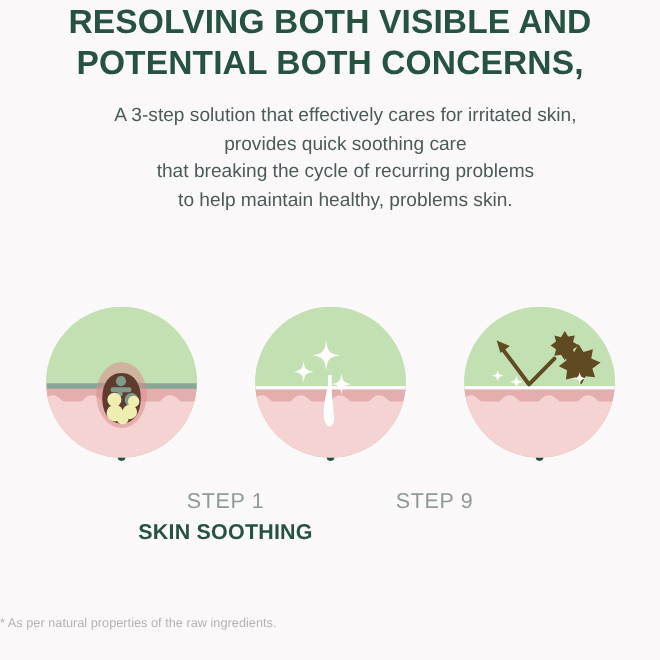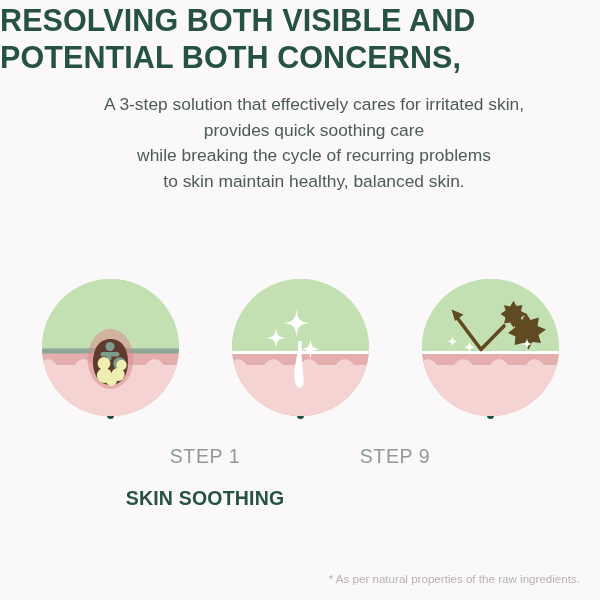--- a/index.html
+++ b/index.html
@@ -11,21 +11,21 @@
     height: 600px;
     background: #faf8f8;
     font-family: "Liberation Sans", sans-serif;
     overflow: hidden;
     position: relative;
   }
 
   
   .headline {
     padding-top: 2px;
-    text-align: left;
+    text-align: center;
   }
   .headline-line {
     color: #265341;
     font-weight: bold;
     font-size: 30.5px;
     line-height: 37px;
     letter-spacing: 0.1px;
     white-space: nowrap;
   }
 
@@ -158,49 +158,48 @@
     font-size: 19.5px;
     letter-spacing: 0.6px;
     line-height: 26px;
   }
   .step-title {
     color: #265341;
     font-weight: bold;
     font-size: 19.5px;
     letter-spacing: 0.2px;
     line-height: 27px;
-    margin-top: 16px;
+    margin-top: 2px;
   }
 
   
   .footnote {
     position: absolute;
     left: 0;
-    top: 572px;
-    width: 100%;
-    text-align: right;
+    top: 560px;
+    width: 100%;
     padding-right: 20px;
     box-sizing: border-box;
     color: #b6b2b4;
     font-size: 11.6px;
   }
 </style>
 </head>
 <body>
 
 <div class="headline">
   <div class="headline-line">RESOLVING BOTH VISIBLE AND</div>
   <div class="headline-line">POTENTIAL BOTH CONCERNS,</div>
 </div>
 
 <div class="subcopy">
   <div class="subcopy-line">A 3-step solution that effectively cares for irritated skin,</div>
   <div class="subcopy-line">provides quick soothing care</div>
-  <div class="subcopy-line">while breaking the cycle of recurring problems</div>
-  <div class="subcopy-line">to skin maintain healthy, balanced skin.</div>
+  <div class="subcopy-line">that breaking the cycle of recurring problems</div>
+  <div class="subcopy-line">to help maintain healthy, problems skin.</div>
 </div>
 
 <div class="steps">
 
   <div class="step">
     <div class="circle-wrap">
       <div class="circle">
         <div class="air"></div>
         <div class="dermis"></div>
         <div class="wave-top">

